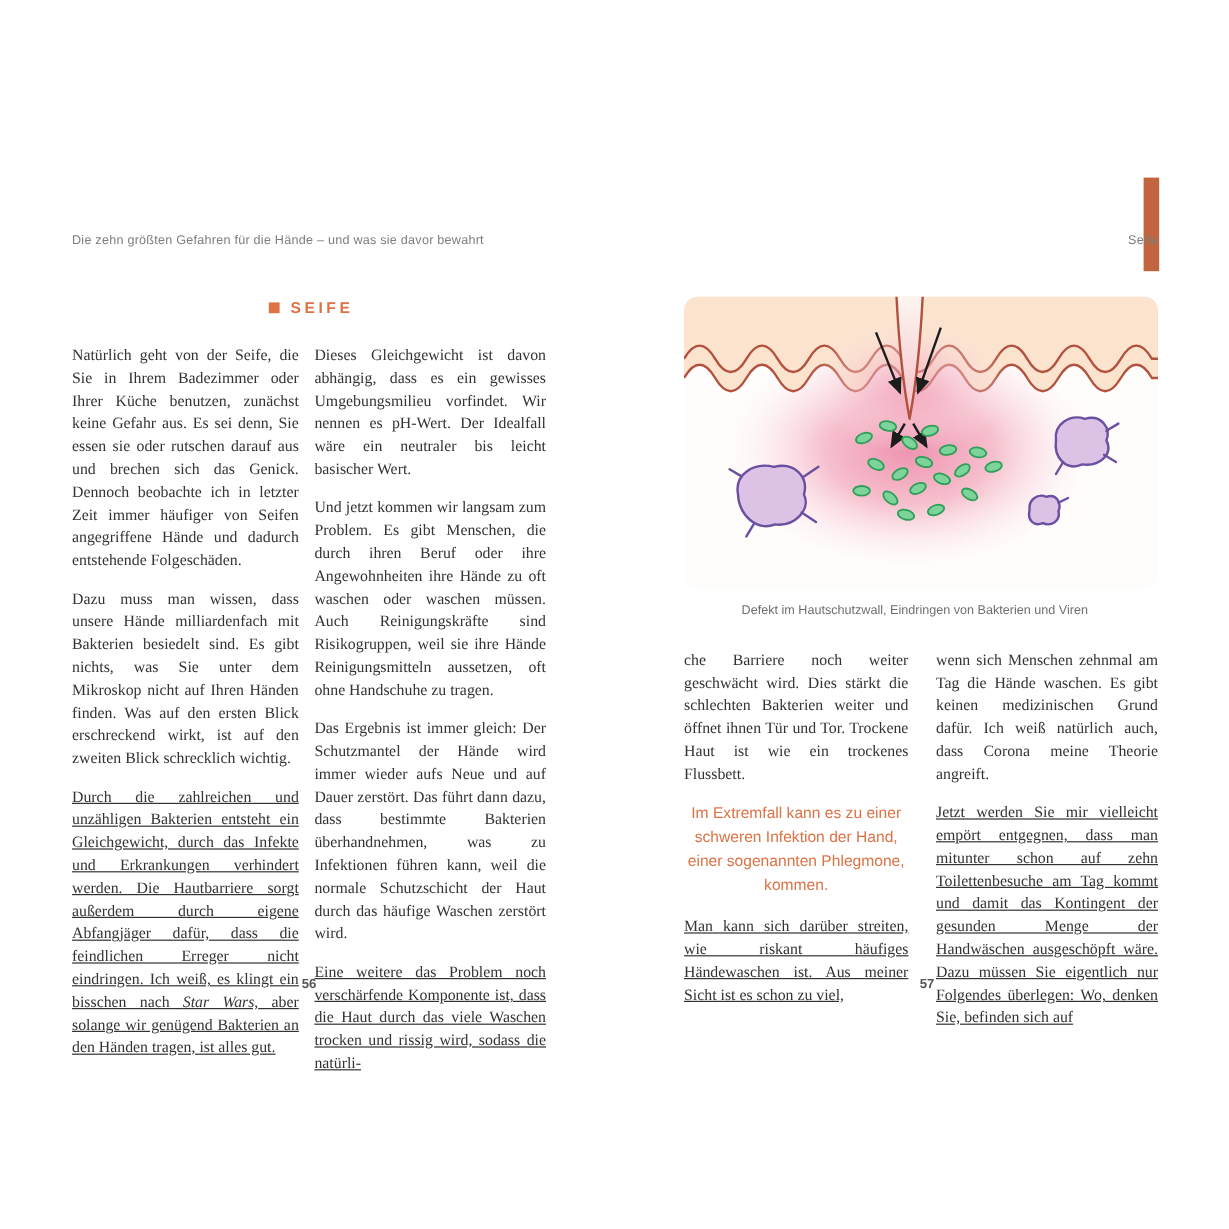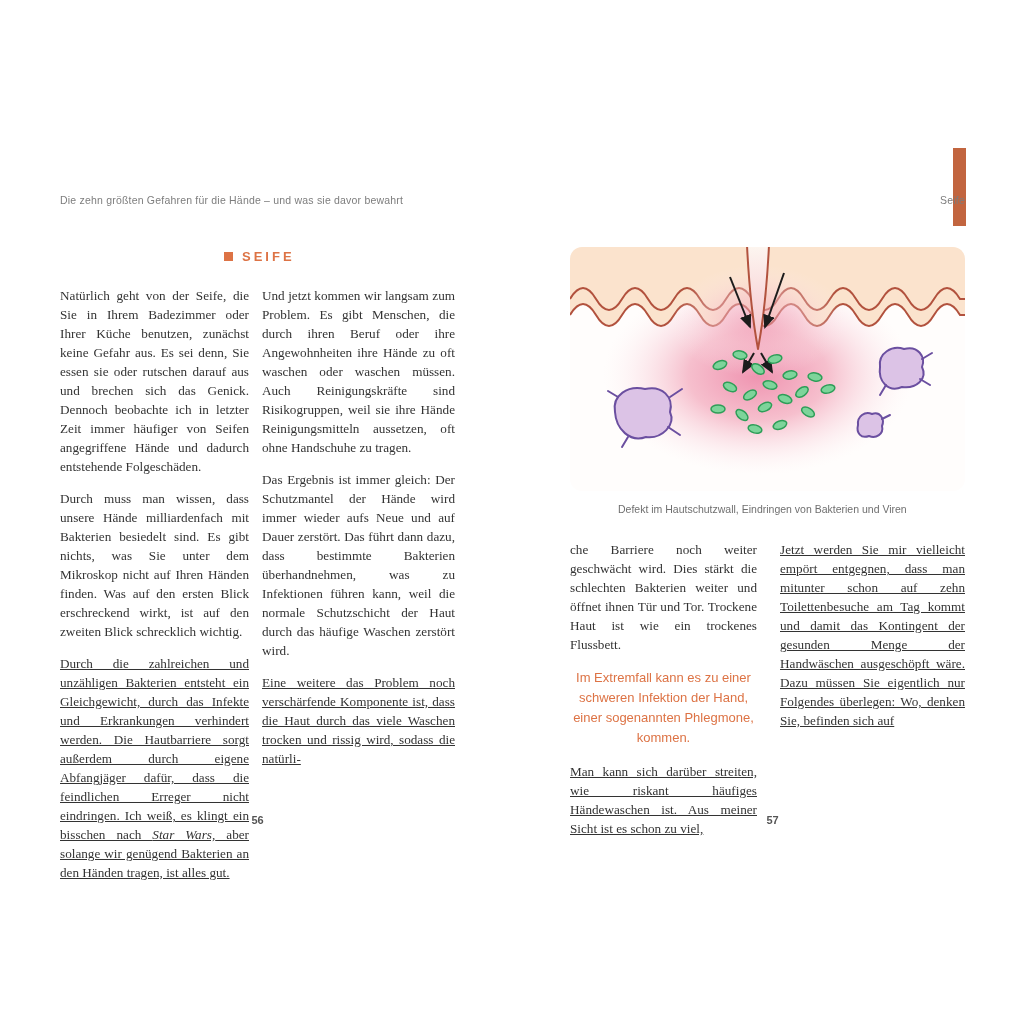--- a/index.html
+++ b/index.html
@@ -32,25 +32,26 @@
   <div class="abs runhead" style="left:60px; top:194px; width:500px;">Die zehn größten Gefahren für die Hände – und was sie davor bewahrt</div>
   <div class="abs runhead" style="left:765px; top:194px; width:200px; text-align:right;">Seife</div>
 
   <div class="abs section-heading" style="left:224px; top:249px;">
     <span class="sq"></span>
     <span>SEIFE</span>
   </div>
 
   <div class="abs bodycol" style="left:60px; top:286px; width:189px;">
     <p>Natürlich geht von der Seife, die Sie in Ihrem Badezimmer oder Ihrer Küche benutzen, zunächst keine Gefahr aus. Es sei denn, Sie essen sie oder rutschen darauf aus und brechen sich das Genick. Dennoch beobachte ich in letzter Zeit immer häufiger von Seifen angegriffene Hände und dadurch entstehende Folgeschäden.</p>
-    <p>Durch muss man wissen, dass unsere Hände milliardenfach mit Bakterien besiedelt sind. Es gibt nichts, was Sie unter dem Mikroskop nicht auf Ihren Händen finden. Was auf den ersten Blick erschreckend wirkt, ist auf den zweiten Blick schrecklich wichtig.</p>
+    <p>Dazu muss man wissen, dass unsere Hände milliardenfach mit Bakterien besiedelt sind. Es gibt nichts, was Sie unter dem Mikroskop nicht auf Ihren Händen finden. Was auf den ersten Blick erschreckend wirkt, ist auf den zweiten Blick schrecklich wichtig.</p>
     <p><span>Durch die zahlreichen und unzähligen Bakterien entsteht ein Gleichgewicht, durch das Infekte und Erkrankungen verhindert werden. Die Hautbarriere sorgt außerdem durch eigene Abfangjäger dafür, dass die feindlichen Erreger nicht eindringen. Ich weiß, es klingt ein bisschen nach </span><em>Star Wars,</em><span> aber solange wir genügend Bakterien an den Händen tragen, ist alles gut.</span></p>
   </div>
 
   <div class="abs bodycol" style="left:262px; top:286px; width:193px;">
+    <p>Dieses Gleichgewicht ist davon abhängig, dass es ein gewisses Umgebungsmilieu vorfindet. Wir nennen es pH-Wert. Der Idealfall wäre ein neutraler bis leicht basischer Wert.</p>
     <p>Und jetzt kommen wir langsam zum Problem. Es gibt Menschen, die durch ihren Beruf oder ihre Angewohnheiten ihre Hände zu oft waschen oder waschen müssen. Auch Reinigungskräfte sind Risikogruppen, weil sie ihre Hände Reinigungsmitteln aussetzen, oft ohne Handschuhe zu tragen.</p>
     <p>Das Ergebnis ist immer gleich: Der Schutzmantel der Hände wird immer wieder aufs Neue und auf Dauer zerstört. Das führt dann dazu, dass bestimmte Bakterien überhandnehmen, was zu Infektionen führen kann, weil die normale Schutzschicht der Haut durch das häufige Waschen zerstört wird.</p>
     <p>Eine weitere das Problem noch verschärfende Komponente ist, dass die Haut durch das viele Waschen trocken und rissig wird, sodass die natürli-</p>
   </div>
 
   <div class="abs figure-box" style="left:570px; top:247px; width:395px; height:244px;">
     <svg width="395" height="244" viewBox="0 0 395 244">
       <defs>
         <radialGradient id="glow">
           <stop offset="0%" stop-color="#ef93b0"></stop>
@@ -119,19 +120,20 @@
 
   <div class="abs figure-caption" style="left:570px; top:503px; width:395px;padding-left:48px;">Defekt im Hautschutzwall, Eindringen von Bakterien und Viren</div>
 
   <div class="abs bodycol" style="left:570px; top:540px; width:187px;">
     <p>che Barriere noch weiter geschwächt wird. Dies stärkt die schlechten Bakterien weiter und öffnet ihnen Tür und Tor. Trockene Haut ist wie ein trockenes Flussbett.</p>
     <div class="callout">Im Extremfall kann es zu einer schweren Infektion der Hand, einer sogenannten Phlegmone, kommen.</div>
     <p>Man kann sich darüber streiten, wie riskant häufiges Händewaschen ist. Aus meiner Sicht ist es schon zu viel,</p>
   </div>
 
   <div class="abs bodycol" style="left:780px; top:540px; width:185px;">
+    <p>wenn sich Menschen zehnmal am Tag die Hände waschen. Es gibt keinen medizinischen Grund dafür. Ich weiß natürlich auch, dass Corona meine Theorie angreift.</p>
     <p>Jetzt werden Sie mir vielleicht empört entgegnen, dass man mitunter schon auf zehn Toilettenbesuche am Tag kommt und damit das Kontingent der gesunden Menge der Handwäschen ausgeschöpft wäre. Dazu müssen Sie eigentlich nur Folgendes überlegen: Wo, denken Sie, befinden sich auf</p>
   </div>
 
   <div class="abs pagenum" style="left:60px; top:814px; width:395px;">56</div>
   <div class="abs pagenum" style="left:575px; top:814px; width:395px;text-align:center;">57</div>
 
 </div>
 
 </body></html>

